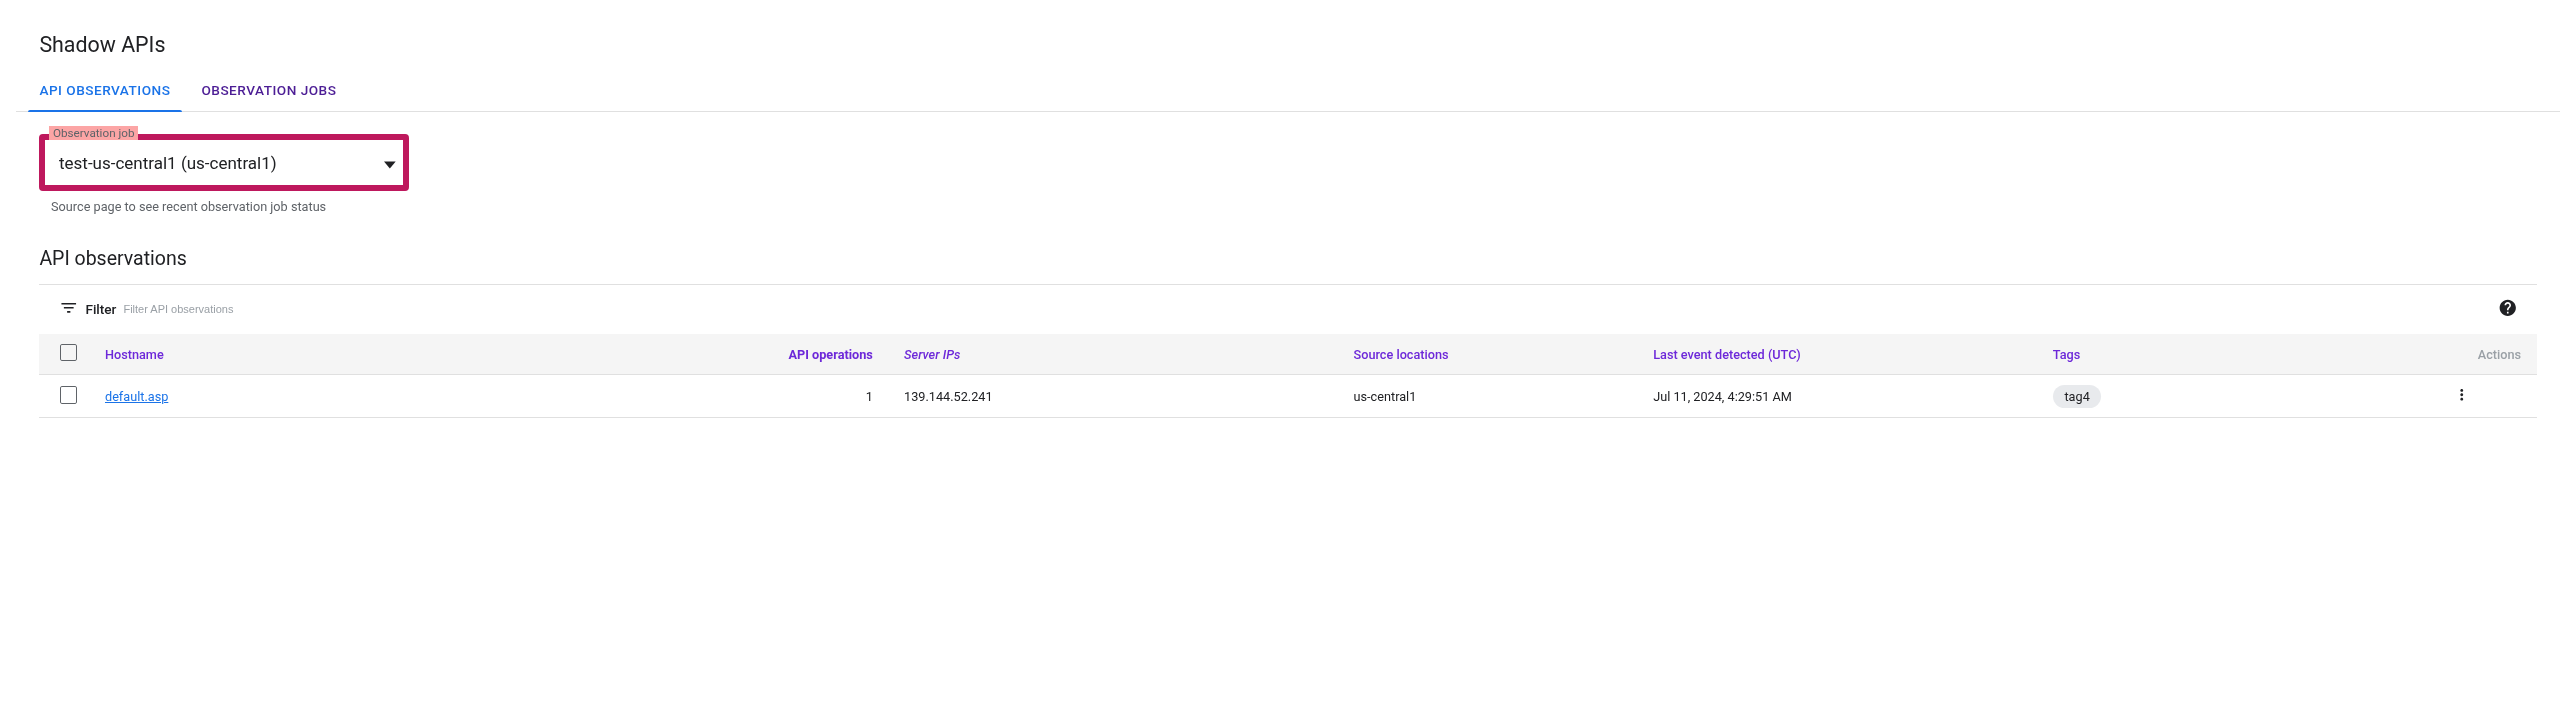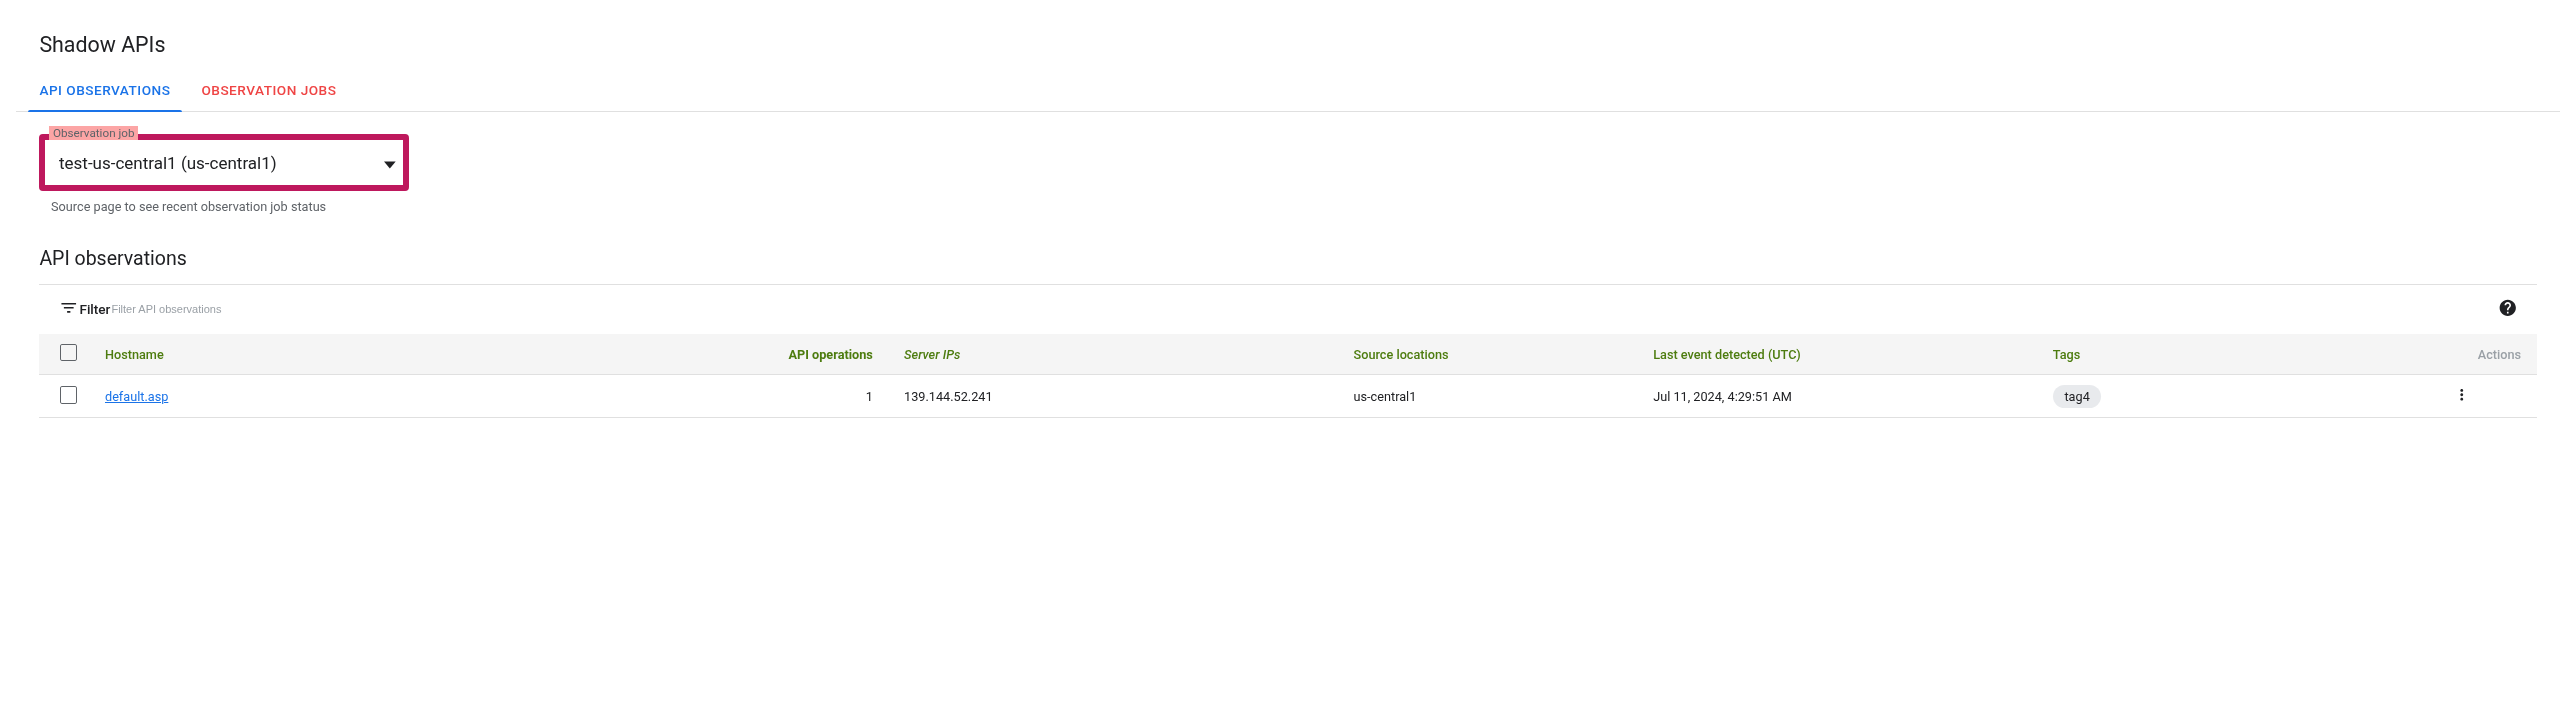--- a/index.html
+++ b/index.html
@@ -28,21 +28,21 @@
     display: flex;
     border-bottom: 1px solid #e0e0e0;
     padding-left: 23.4px;
     gap: 31px;
   }
   .tab {
     padding: 13.6px 0;
     font-size: 13.6px;
     font-weight: 500;
     letter-spacing: 0.5px;
-    color: #ef4444;
+    color: #4c1d95;
     cursor: pointer;
     position: relative;
     white-space: nowrap;
   }
   .tab.active {
     color: #1a73e8;
   }
   .tab.active::after {
     content: "";
     position: absolute;
@@ -100,21 +100,21 @@
     padding: 23.4px 23.4px 13.6px 23.4px;
   }
   .observations-panel {
     border-top: 1px solid #e0e0e0;
     margin: 0 23.4px 0 23.4px;
   }
   .filter-bar {
     display: flex;
     align-items: center;
     padding: 13.6px 19.5px;
-    gap: 1px;
+    gap: 7px;
   }
   .filter-icon svg {
     width: 19.5px;
     height: 19.5px;
     fill: #202124;
   }
   .filter-label {
     font-size: 13.6px;
     font-weight: 500;
     color: #202124;
@@ -147,21 +147,21 @@
   }
   th, td {
     text-align: left;
     padding: 9.7px 15.6px;
     font-size: 12.7px;
     border-bottom: 1px solid #e0e0e0;
     vertical-align: middle;
   }
   th {
     font-weight: 500;
-    color: #4d7c0f;
+    color: #6d28d9;
   }
   th:first-child, td:first-child {
     width: 47px;
     text-align: center;
     padding-left: 19.5px;
     padding-right: 11.7px;
   }
   .col-api-ops { text-align: right; }
   .col-actions { text-align: right; color: #9aa0a6; }
   td.col-api-ops { text-align: right; color: #202124; }

